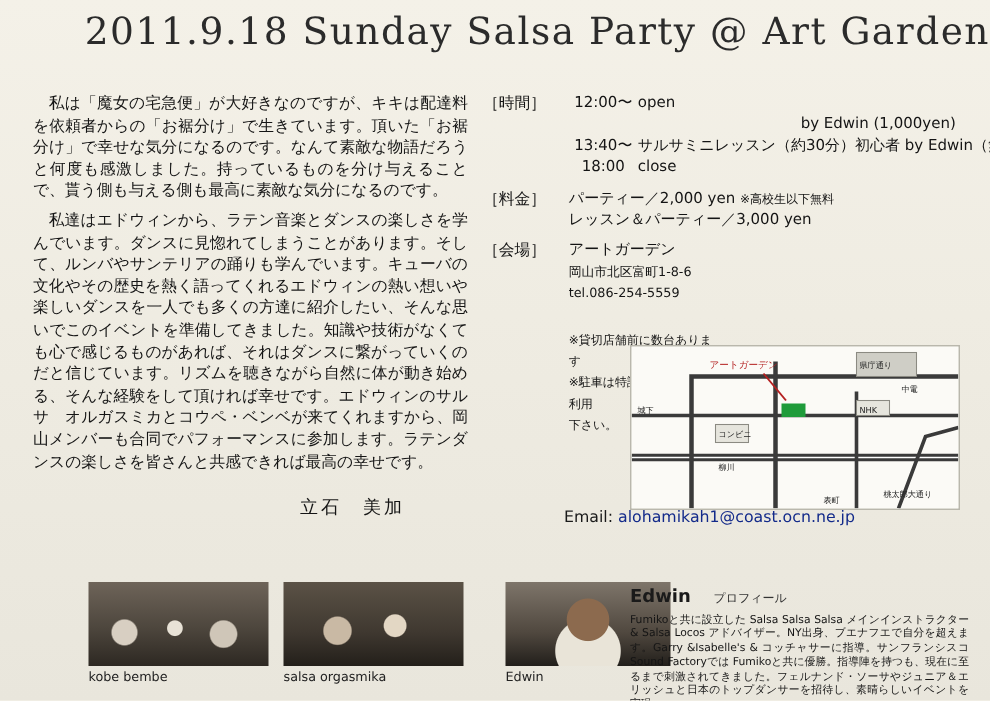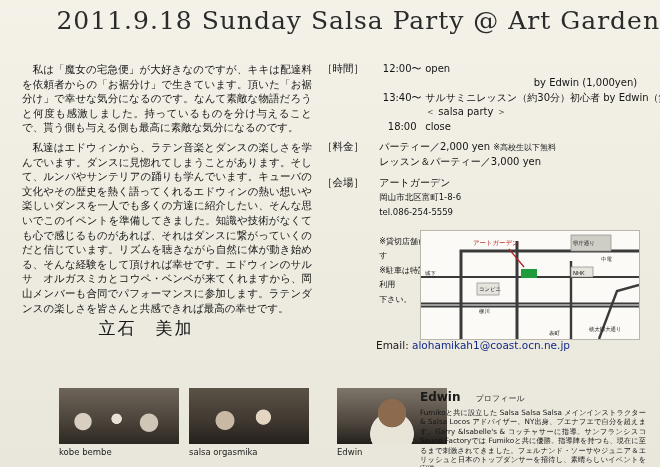--- a/index.html
+++ b/index.html
@@ -23,21 +23,21 @@
   }
 
   
   .left-col{
     position:absolute;left:22px;top:62px;width:290px;
     font-size:10.5px;line-height:14.6px;text-align:justify;
     font-family:"DejaVu Sans", sans-serif;
     color:#151515;
   }
   .left-col p{margin:0 0 5px 0;text-indent:1em;}
-  .sign{margin-top:6px;text-align:center;padding-right:42px;font-size:17px;letter-spacing:2px;}
+  .sign{margin-top:16px;text-align:right;padding-right:42px;font-size:12px;letter-spacing:2px;}
 
   
   .right-col{position:absolute;left:322px;top:62px;width:322px;
     font-family:"DejaVu Sans", sans-serif;font-size:10px;color:#141414;}
   .blk{margin-bottom:6px;}
   .blk-head{display:inline-block;vertical-align:top;width:54px;font-size:10.5px;}
   .blk-body{display:inline-block;vertical-align:top;width:258px;line-height:14.4px;}
   .row{white-space:nowrap;}
   .ind{display:inline-block;width:46px;text-align:center;}
   .small{font-size:8.5px;}
@@ -94,21 +94,20 @@
   </div>
 
   <div class="right-col">
 
     <div class="blk">
       <span class="blk-head">［時間］</span>
       <span class="blk-body">
         <div class="row"><span class="ind">12:00〜</span><span>open</span></div>
         <div class="row" style="text-align:right"><span>by Edwin (1,000yen)</span></div>
         <div class="row"><span class="ind">13:40〜</span><span>サルサミニレッスン（約30分）初心者 by Edwin（無料）</span></div>
-        <div class="row"><span class="ind"></span><span>＜ salsa party ＞</span></div>
         <div class="row"><span class="ind">18:00</span><span>close</span></div>
       </span>
     </div>
 
     <div class="blk">
       <span class="blk-head">［料金］</span>
       <span class="blk-body">
         <div class="row"><span>パーティー／2,000 yen</span>
           <span class="tiny">※高校生以下無料</span></div>
         <div class="row"><span>レッスン＆パーティー／3,000 yen</span></div>

